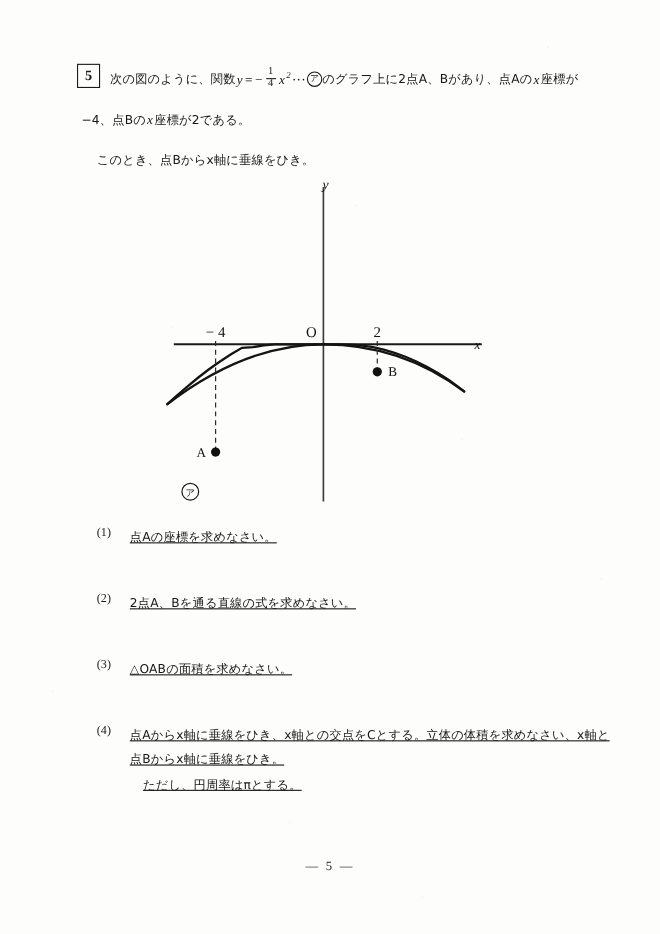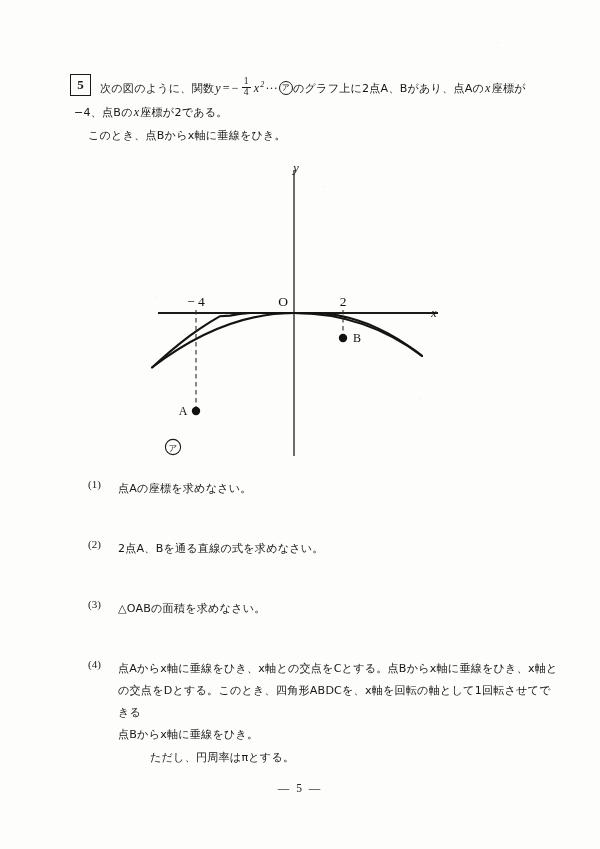--- a/index.html
+++ b/index.html
@@ -35,21 +35,21 @@
       radial-gradient(circle at 91% 62%, rgba(140,140,140,.24) 0 .6px, transparent 1.2px),
       radial-gradient(circle at 8% 74%, rgba(140,140,140,.22) 0 .6px, transparent 1.2px),
       radial-gradient(circle at 44% 88%, rgba(140,140,140,.20) 0 .6px, transparent 1.2px),
       radial-gradient(circle at 64% 96%, rgba(140,140,140,.18) 0 .6px, transparent 1.2px);
   }
 
   
   .prob-head {
     position: absolute;
     left: 70px;
-    top: 74px;
+    top: 58px;
     width: 470px;
   }
   .prob-num {
     display: inline-block;
     width: 19px;
     height: 20px;
     line-height: 20px;
     text-align: center;
     border: 1.4px solid #1a1a1a;
     font-size: 13px;
@@ -65,21 +65,21 @@
     line-height: 22px;
     color: #171717;
   }
   .stmt-line1 {
     display: inline-block;
     width: 432px;
     vertical-align: top;
   }
   .stmt-rest {
     margin-left: 4px;
-    margin-top: 1px;
+    margin-top: 14px;
   }
   .stmt-indent {
     margin-left: 18px;
   }
   .mathit {
     font-family: "Liberation Serif", serif;
     font-style: italic;
     font-size: 12px;
     padding: 0 1px;
   }
@@ -159,22 +159,22 @@
     position: absolute;
     left: 0;
     top: 0;
     width: 26px;
     font-family: "Liberation Serif", serif;
     font-size: 11px;
   }
   .q-body {
     margin-left: 30px;
   }
-  .q-body .ln { display: block; }
-  .q-note { margin-left: 32px; margin-top: 1px; }
+  .q-body .ln { display: block; text-decoration: underline; }
+  .q-note { margin-left: 12px; margin-top: 1px; }
 
   .footer {
     position: absolute;
     left: 0;
     right: 0;
     top: 782px;
     text-align: center;
     font-family: "Liberation Serif", serif;
     font-size: 11.5px;
     letter-spacing: 2px;
@@ -252,21 +252,20 @@
   <div class="q" style="top:598px;">
     <span class="q-label">(3)</span>
     <div class="q-body jp">
       <span class="ln">△OABの面積を求めなさい。</span>
     </div>
   </div>
 
   <div class="q" style="top:658px;">
     <span class="q-label">(4)</span>
     <div class="q-body jp">
-      <span class="ln">点Aからx軸に垂線をひき、x軸との交点をCとする。点Bからx軸に垂線をひき、x軸と</span>
-      <span class="ln">の交点をDとする。このとき、四角形ABDCを、x軸を回転の軸として1回転させてできる</span>
+      <span class="ln">点Aからx軸に垂線をひき、x軸との交点をCとする。立体の体積を求めなさい、x軸と</span>
       <span class="ln">点Bからx軸に垂線をひき。</span>
       <span class="ln q-note">ただし、円周率はπとする。</span>
     </div>
   </div>
 
   <div class="footer">— 5 —</div>
 </div>
 
 </body></html>

